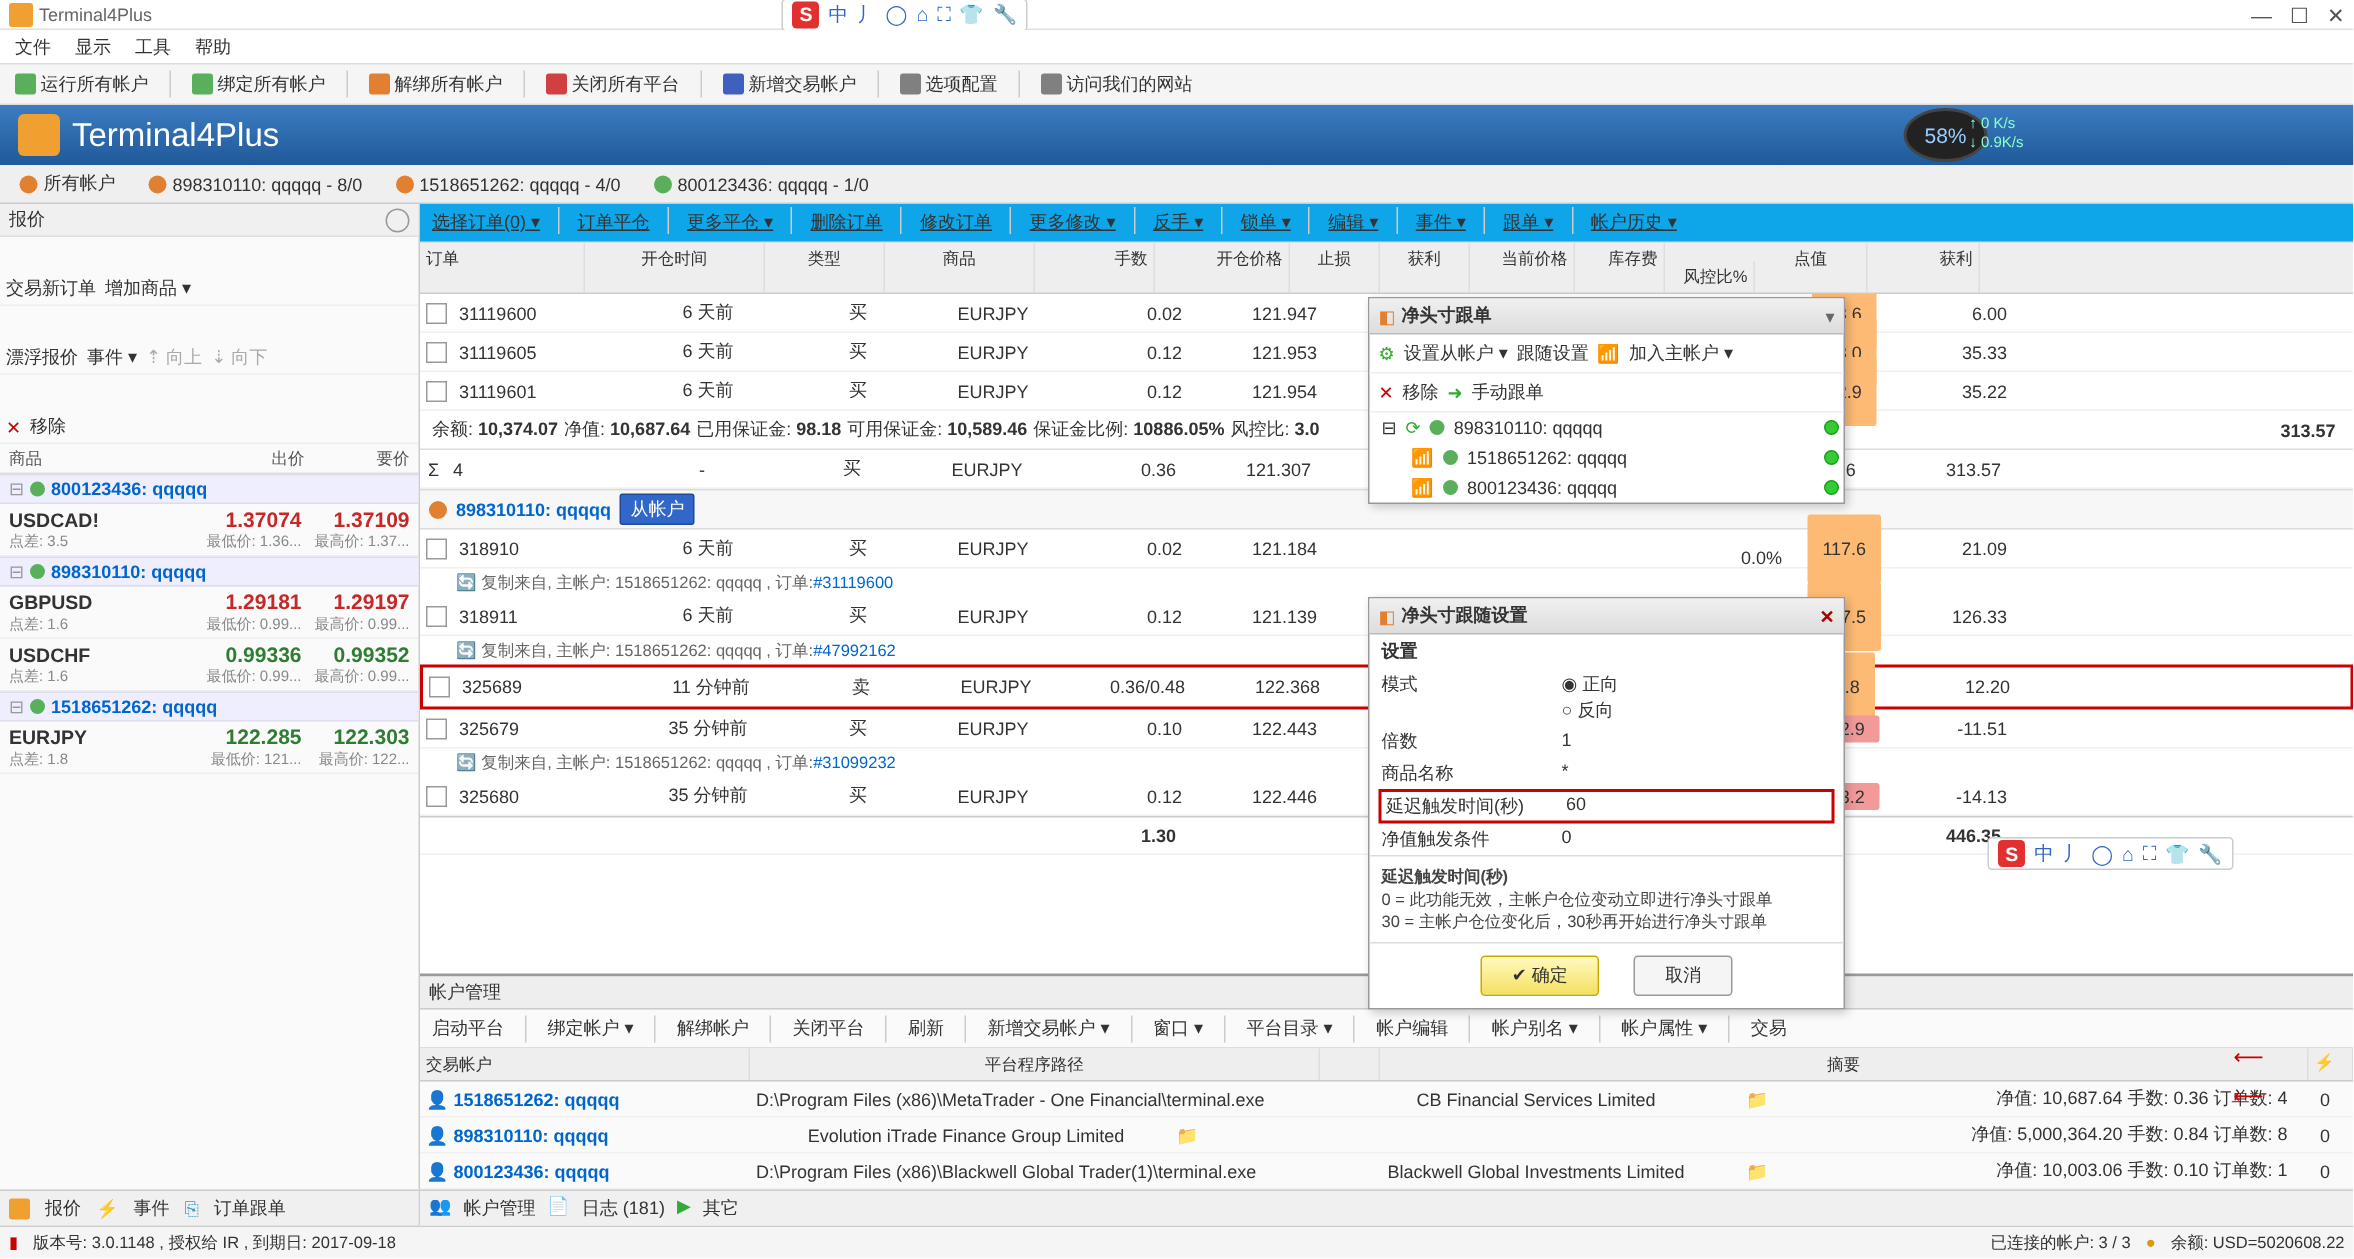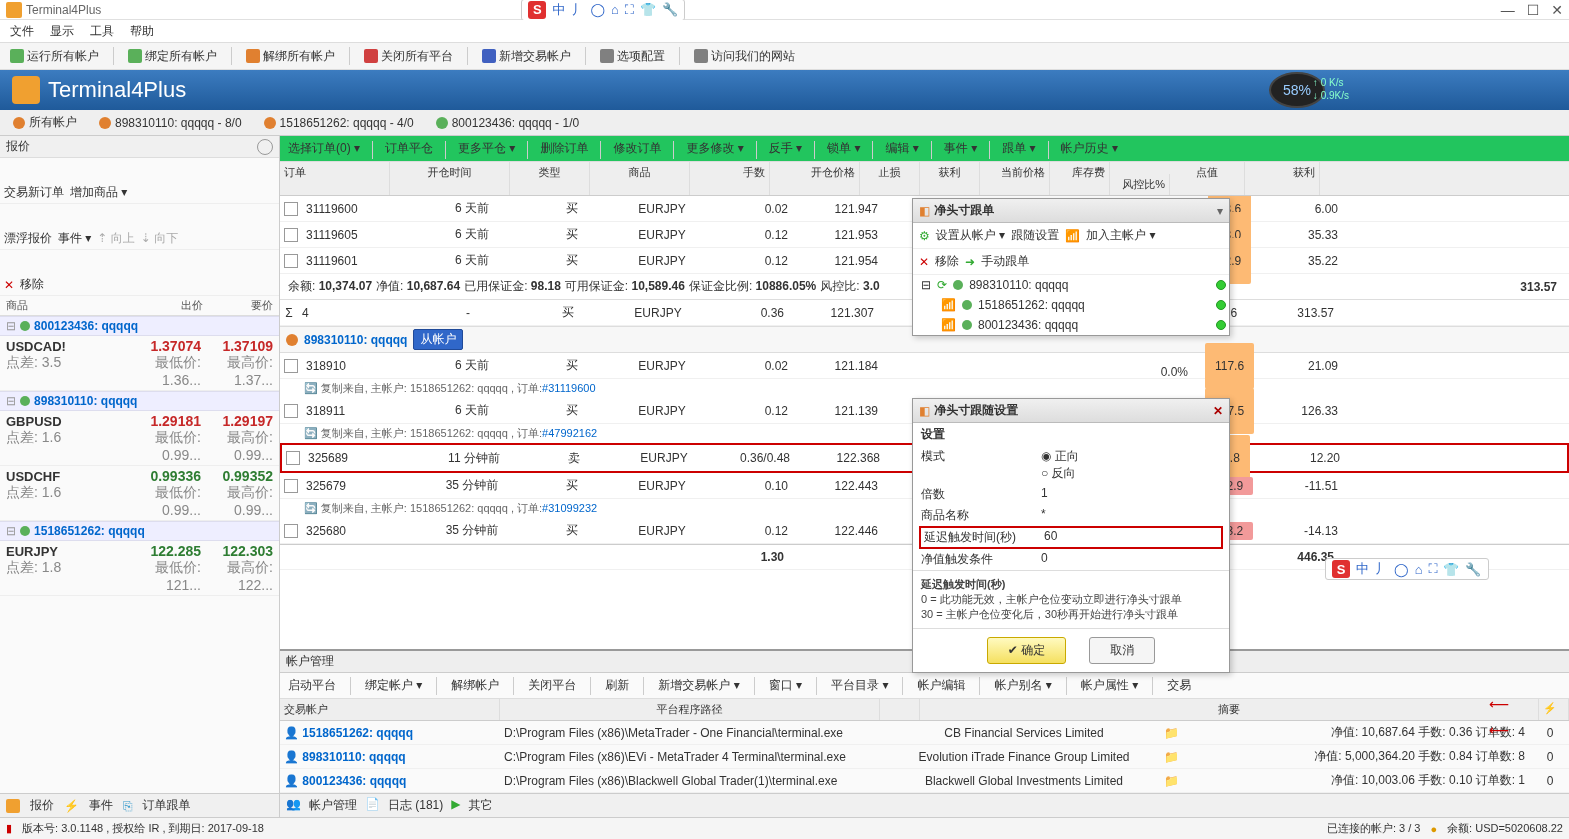--- a/index.html
+++ b/index.html
@@ -33,30 +33,30 @@
 .left-cols .c1 { flex: 1; }
 .left-cols .c2 { width: 70px; text-align: right; }
 .left-cols .c3 { width: 70px; text-align: right; }
 .acct-row { padding: 2px 6px; background: #eef; border-top: 1px solid #dde; border-bottom: 1px solid #dde; display: flex; align-items: center; gap: 4px; }
 .acct-row .exp { color: #999; cursor: pointer; }
 .acct-row .aid { color: #06c; font-weight: bold; }
 .sym-row { padding: 2px 6px; display: flex; flex-direction: column; border-bottom: 1px solid #eee; }
 .sym-row .top { display: flex; align-items: baseline; }
 .sym-row .name { flex: 1; font-weight: bold; font-size: 13px; }
 .sym-row .bid, .sym-row .ask { width: 72px; text-align: right; font-weight: bold; font-size: 14px; }
-.sym-row .sub { display: flex; font-size: 14px; color: #888; }
+.sym-row .sub { display: flex; font-size: 10px; color: #888; }
 .sym-row .sub .s1 { flex: 1; }
 .sym-row .sub .s2 { width: 72px; text-align: right; }
 .sym-row .sub .s3 { width: 72px; text-align: right; }
 .red { color: #c62828; }
 .green { color: #2e7d32; }
 .left-foot { border-top: 1px solid #ccc; padding: 3px 6px; display: flex; gap: 10px; align-items: center; background: #f0f0f0; }
 .lf-plus { width: 14px; height: 14px; background: #f0a030; border-radius: 2px; }
 .main { flex: 1; display: flex; flex-direction: column; overflow: hidden; position: relative; }
-.main-tools { display: flex; align-items: flex-end; gap: 4px; padding: 2px 4px; border-bottom: 1px solid #ddd; background: #22c55e; flex-wrap: wrap; }
+.main-tools { display: flex; align-items: flex-start; gap: 4px; padding: 2px 4px; border-bottom: 1px solid #ddd; background: #0ea5e9; flex-wrap: wrap; text-decoration: underline; }
 .grid-head { display: flex; background: #eee; border-bottom: 1px solid #ccc; font-size: 11px; }
 .grid-head .gh { padding: 3px 4px; border-right: 1px solid #ddd; }
 .grid-body { flex: 1; overflow-y: auto; }
 .gr { display: flex; align-items: center; border-bottom: 1px solid #f0f0f0; font-size: 12px; height: 26px; }
 .gr.highlight { border: 2px solid #c00; height: 30px; }
 .gr .gc { padding: 2px 4px; }
 .gr .chk { width: 14px; height: 14px; border: 1px solid #999; margin: 0 4px; }
 .summary-row { display: flex; align-items: center; padding: 4px; background: #fff; border-bottom: 1px solid #ddd; font-size: 12px; gap: 4px; }
 .sub-copy { font-size: 11px; color: #666; padding: 2px 0 2px 24px; }
 .sub-copy a { color: #06c; }
@@ -569,21 +569,20 @@
             <div class="bp-row">
               <span style="width:220px"><span style="color:#e08030">👤</span> <span class="aid">1518651262: qqqqq</span></span>
               <span style="width:380px">D:\Program Files (x86)\MetaTrader - One Financial\terminal.exe</span>
               <span style="width:280px;text-align:center">CB Financial Services Limited</span>
               <span style="width:40px;color:#d90">📁</span>
               <span style="flex:1;text-align:right;padding-right:10px">净值: 10,687.64 手数: 0.36 订单数: 4</span>
               <span style="width:30px;text-align:center">0</span>
             </div>
             <div class="bp-row">
               <span style="width:220px"><span style="color:#e08030">👤</span> <span class="aid">898310110: qqqqq</span></span>
-              <span style="width:380px">C:\Program Files (x86)\EVi - MetaTrader 4 Terminal\terminal.exe</span>
               <span style="width:280px;text-align:center">Evolution iTrade Finance Group Limited</span>
               <span style="width:40px;color:#d90">📁</span>
               <span style="flex:1;text-align:right;padding-right:10px">净值: 5,000,364.20 手数: 0.84 订单数: 8</span>
               <span style="width:30px;text-align:center">0</span>
             </div>
             <div class="bp-row">
               <span style="width:220px"><span style="color:#e08030">👤</span> <span class="aid">800123436: qqqqq</span></span>
               <span style="width:380px">D:\Program Files (x86)\Blackwell Global Trader(1)\terminal.exe</span>
               <span style="width:280px;text-align:center">Blackwell Global Investments Limited</span>
               <span style="width:40px;color:#d90">📁</span>

